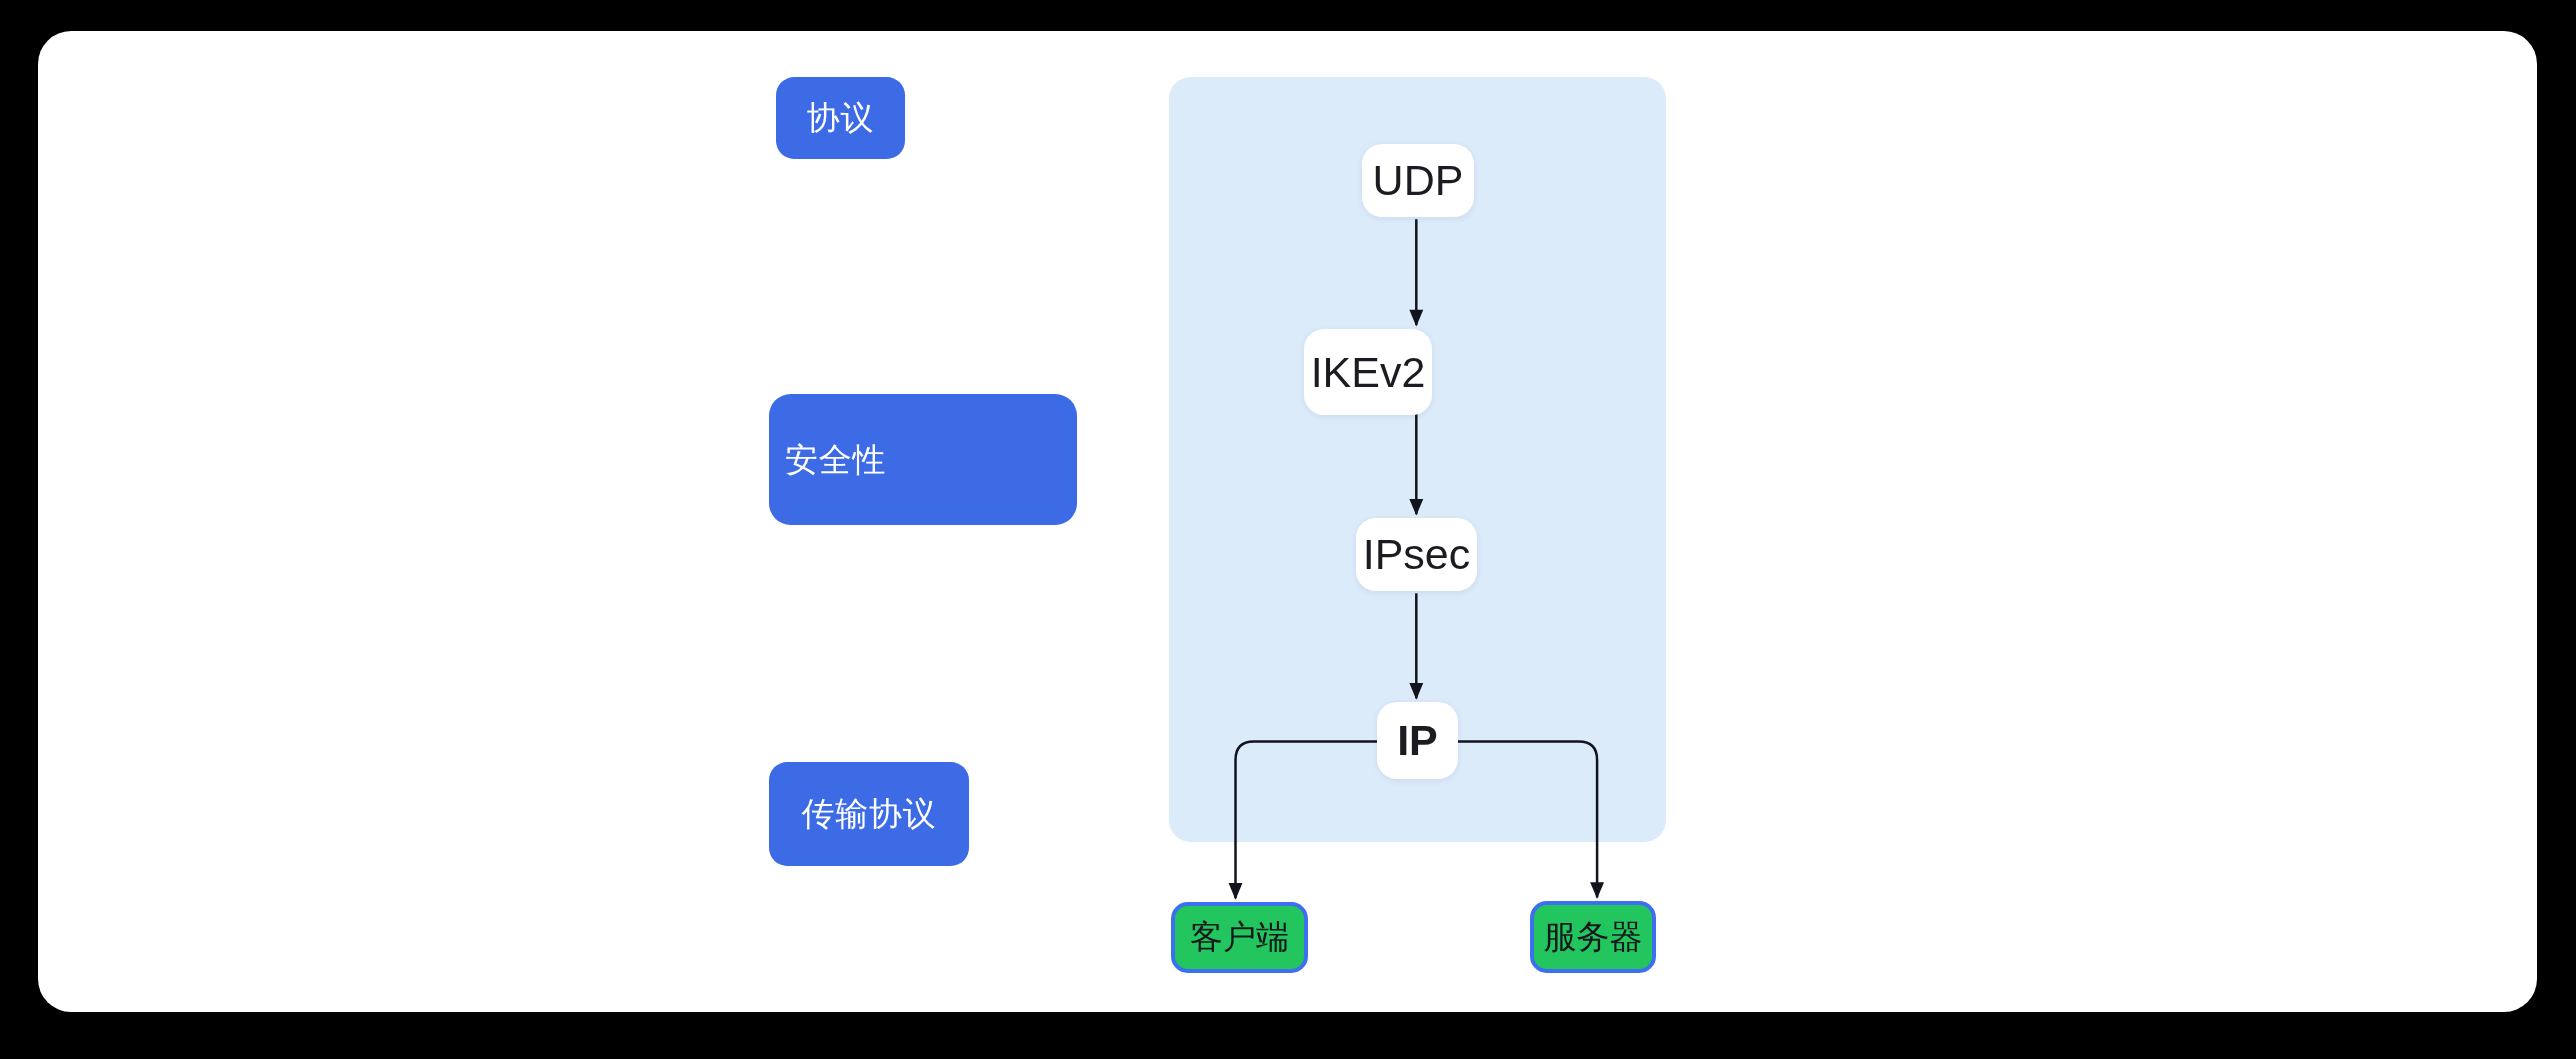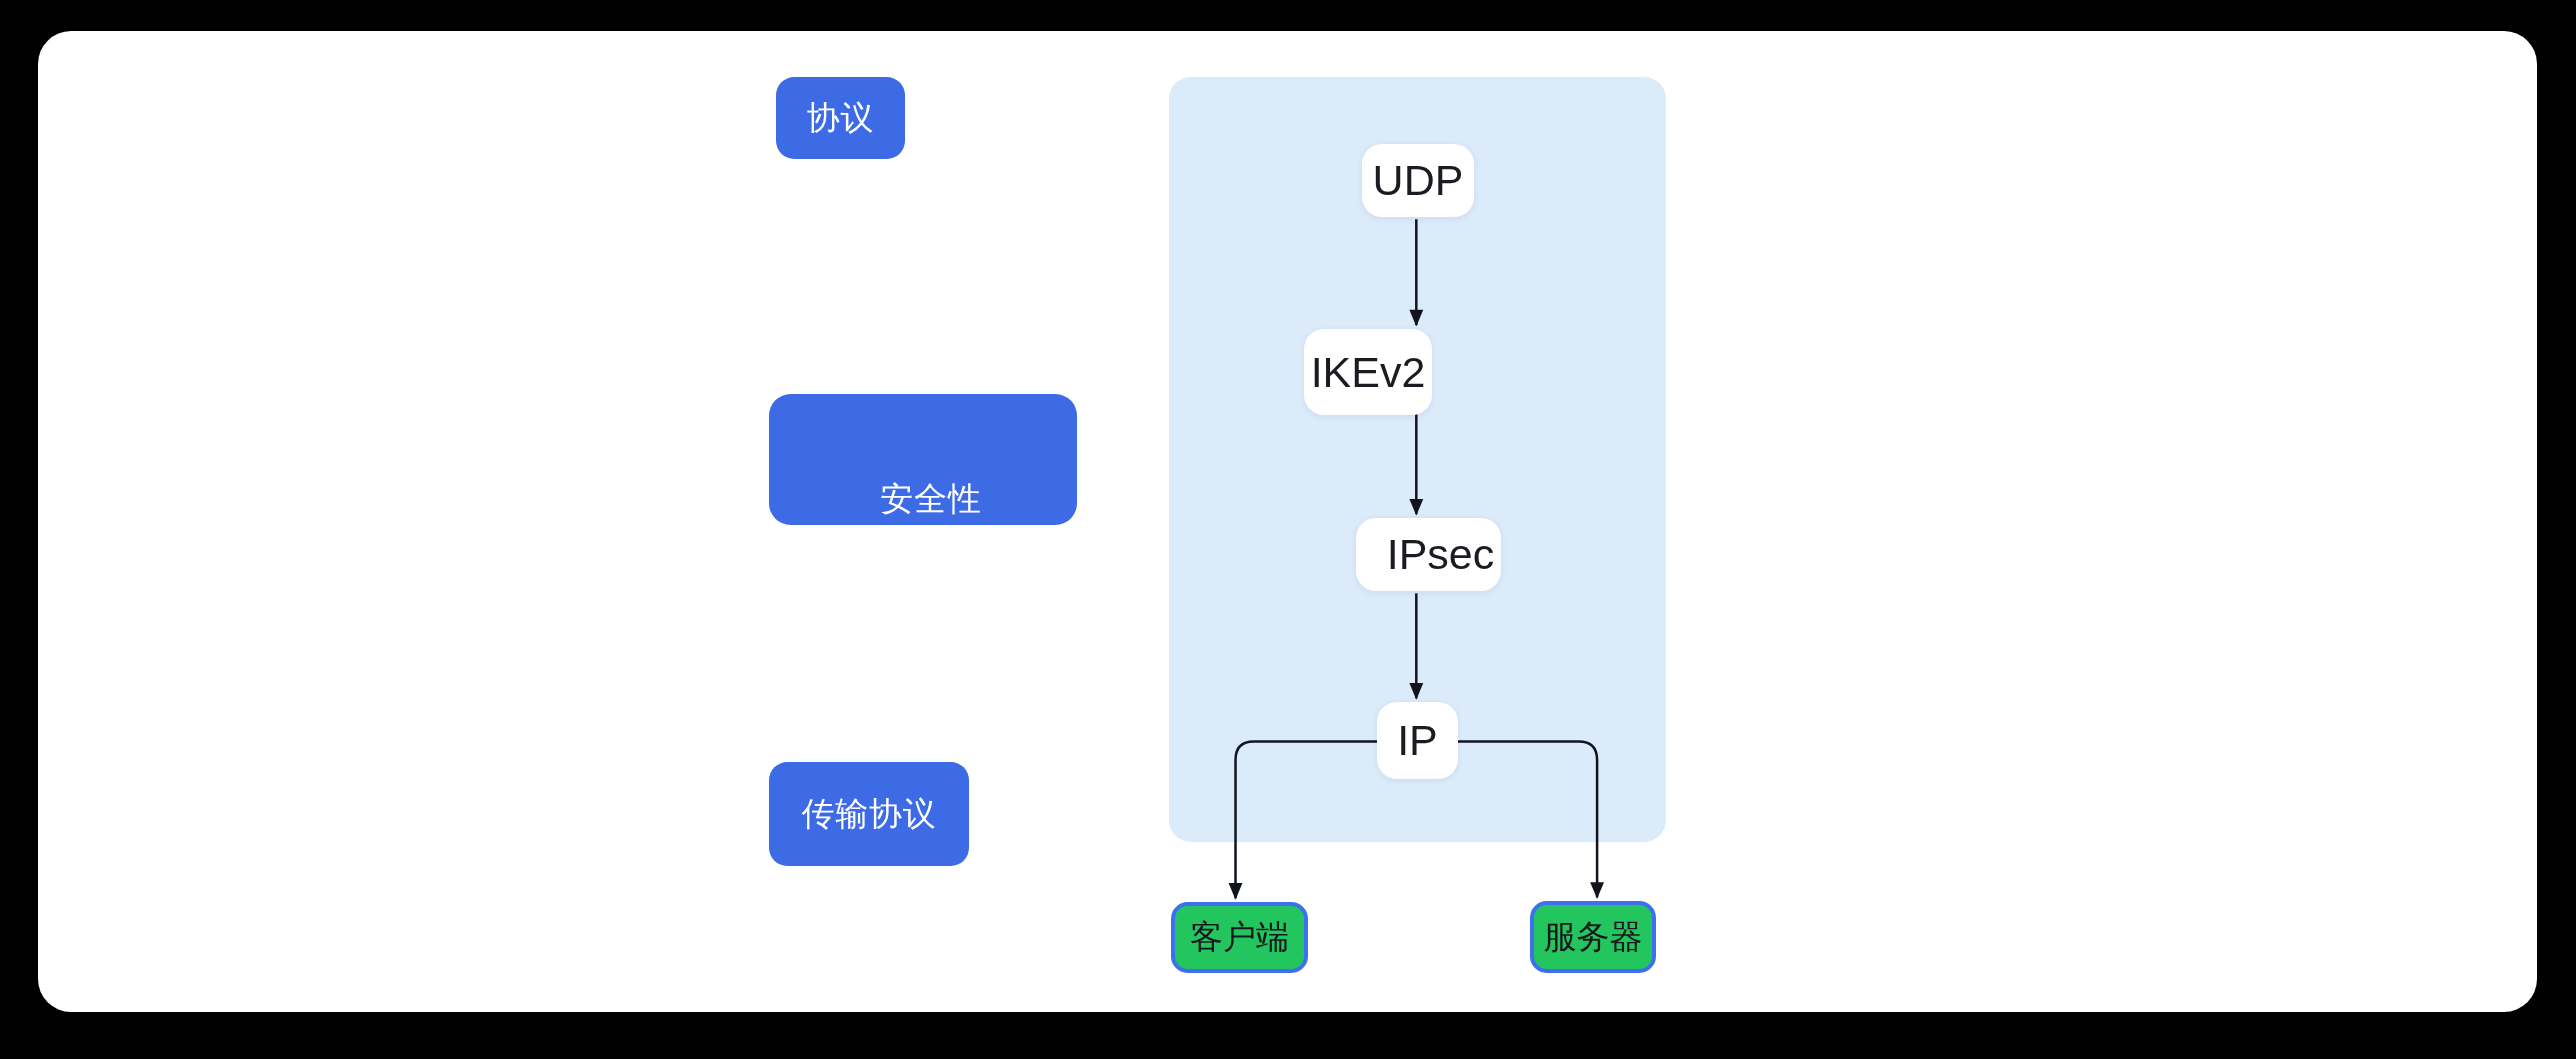--- a/index.html
+++ b/index.html
@@ -34,22 +34,22 @@
     align-items: center;
     justify-content: center;
     font-size: 33px;
     letter-spacing: 0.8px;
   }
   .pill-protocol  { left: 768px; top:  77px; width: 129px; height:  82px; margin-left: 8px; }
   .pill-transport { left: 769px; top: 762px; width: 200px; height:  104px; }
   .pill-security {
     left: 769px; top: 394px; width: 308px; height: 131px;
     border-radius: 21.7px;
-    flex-direction: row;
-    align-items: flex-end;
+    flex-direction: column;
+    align-items: flex-start;
     justify-content: center;
     padding-left: 16px;
     box-sizing: border-box;
     line-height: 52px;
   }
   
   .panel {
     position: absolute;
     left: 1169px;
     top: 77px;
@@ -65,22 +65,22 @@
     border-radius: 20px;
     display: flex;
     align-items: center;
     justify-content: center;
     font-size: 43px;
     color: #1a1c21;
     box-shadow: 0 1.7px 6.7px rgba(25, 55, 100, 0.08);
   }
   .node-udp   { left: 1362px; top: 144px; width: 112px; height: 73px; }
   .node-ikev2 { left: 1304px; top: 329px; width: 128px; height: 86px; }
-  .node-ipsec { left: 1356px; top: 518px; width: 121px; height: 73px; padding-left: 24px; }
-  .node-ip    { left: 1377px; top: 702px; width:  81px; height: 77px; }
+  .node-ipsec { left: 1356px; top: 518px; width: 121px; height: 73px; }
+  .node-ip    { left: 1377px; top: 702px; width:  81px; height: 77px; font-weight: bold; }
   
   .endpoint {
     position: absolute;
     background: #22c55e;
     border: 4.2px solid #3e6ff0;
     border-radius: 16.7px;
     box-sizing: border-box;
     display: flex;
     align-items: center;
     justify-content: center;

